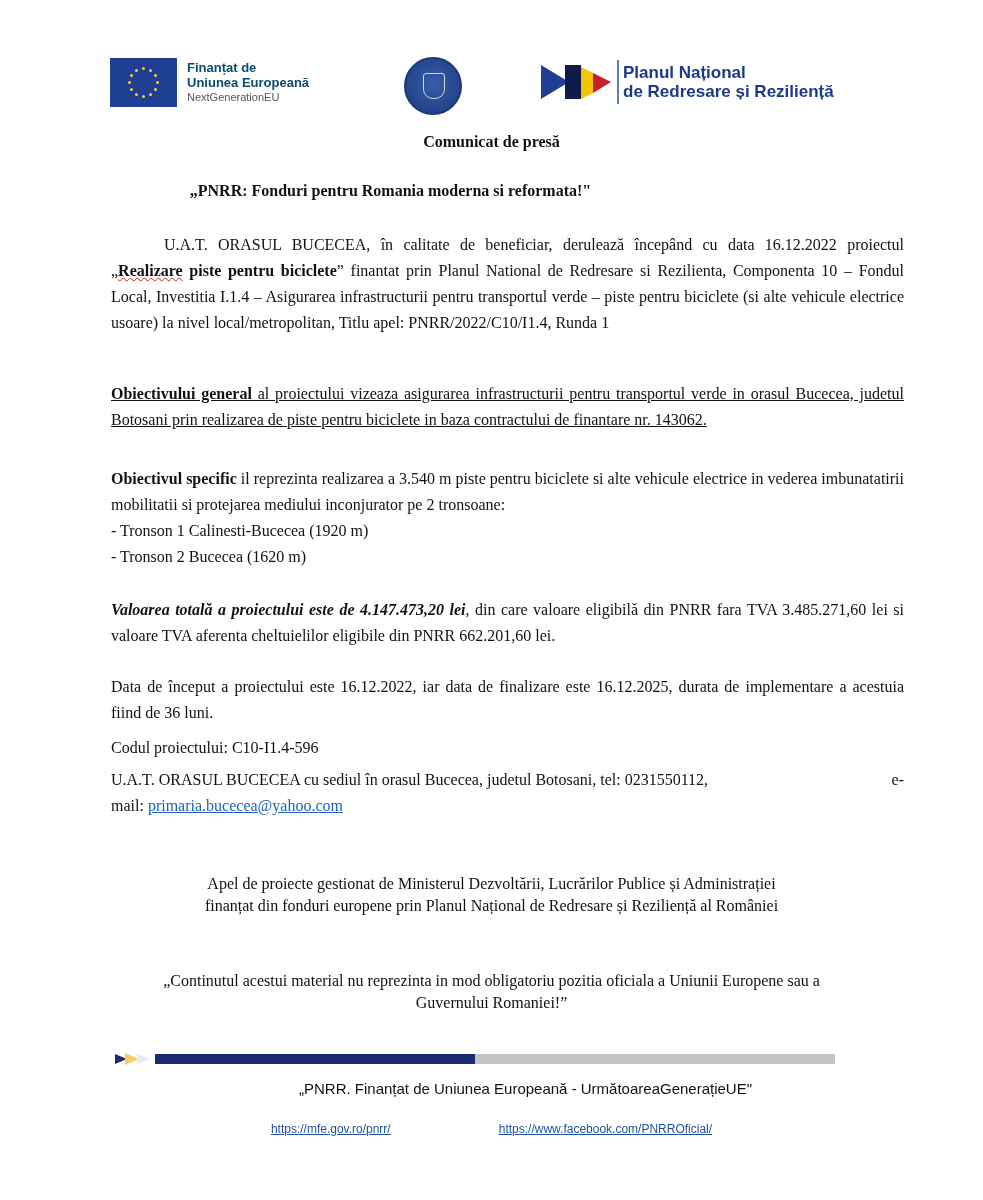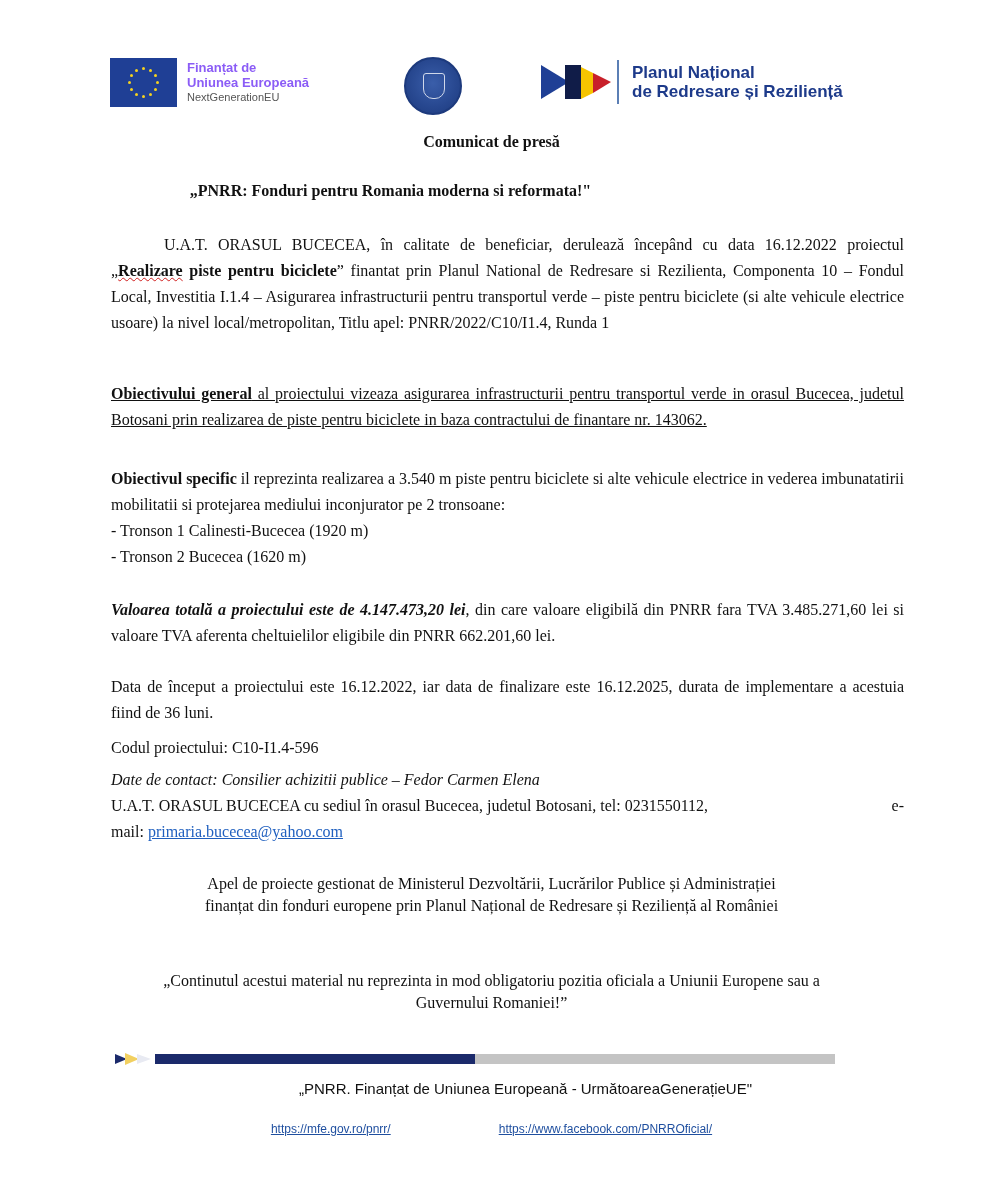--- a/index.html
+++ b/index.html
@@ -5,33 +5,33 @@
   html, body { margin: 0; padding: 0; background: #ffffff; }
   body { width: 983px; height: 1200px; position: relative; overflow: hidden;
          font-family: "Liberation Serif", serif; color: #111; }
   .abs { position: absolute; }
 
   
   .eu-logo { left: 110px; top: 58px; display: flex; align-items: center; }
   .eu-flag { width: 67px; height: 49px; background: #1f3f95; position: relative; }
   .eu-flag span { position: absolute; width: 3px; height: 3px; background: #f6d21e; border-radius: 50%; }
   .eu-text { margin-left: 10px; font-family: "Liberation Sans", sans-serif; line-height: 15px; }
-  .eu-text .l1, .eu-text .l2 { color: #8b5cf6; font-weight: bold; font-size: 13px; }
+  .eu-text .l1, .eu-text .l2 { color: #0c4a6e; font-weight: bold; font-size: 13px; }
   .eu-text .l3 { color: #555; font-size: 11px; }
 
   .gov-seal { left: 404px; top: 57px; width: 58px; height: 58px; border-radius: 50%;
               background: radial-gradient(circle at 50% 45%, #3a5eaa 0%, #27478f 60%, #1d3a7d 100%);
               border: 2px solid #1d3a7d; box-sizing: border-box; }
   .gov-seal .inner { position: absolute; left: 17px; top: 14px; width: 22px; height: 26px;
                      border: 1.5px solid #d0d8ea; border-radius: 3px 3px 10px 10px; box-sizing: border-box; }
 
   .pnrr-logo { left: 541px; top: 60px; display: flex; align-items: center; }
   .pnrr-mark { width: 72px; height: 42px; position: relative; }
   .pnrr-divider { width: 2px; height: 44px; background: #5b7fb5; margin-left: 4px; }
-  .pnrr-text { margin-left: 13px; font-family: "Liberation Sans", sans-serif; color: #1d3a8a;
+  .pnrr-text { margin-left: 4px; font-family: "Liberation Sans", sans-serif; color: #1d3a8a;
                font-size: 17px; line-height: 19px; font-weight: bold; }
 
   
   .title-1 { left: 0; width: 983px; top: 133px; text-align: center; font-weight: bold; font-size: 16px; }
   .title-2 { left: 0; width: 781px; top: 182px; text-align: center; font-weight: bold; font-size: 16px; }
 
   .para { left: 111px; width: 793px; font-size: 16px; line-height: 26px; text-align: justify; }
   .p1 { top: 232px; text-indent: 53px; }
   .p2 { top: 381px; text-decoration: underline; }
   .p3 { top: 466px; text-align: left; }
@@ -121,21 +121,20 @@
 
 <div class="abs para p4">
   <b><i>Valoarea totală a proiectului este de 4.147.473,20 lei</i></b><span>, din care valoare eligibilă din PNRR fara TVA 3.485.271,60 lei si valoare TVA aferenta cheltuielilor eligibile din PNRR 662.201,60 lei.</span>
 </div>
 
 <div class="abs para p5">Data de început a proiectului este 16.12.2022, iar data de finalizare este 16.12.2025, durata de implementare a acestuia fiind de 36 luni.</div>
 
 <div class="abs para p6">Codul proiectului: C10-I1.4-596</div>
 
 <div class="abs para p7">
-  <div><i>Date de contact: Consilier achizitii publice – Fedor Carmen Elena</i></div>
   <div class="contact-line">
     <span>U.A.T. ORASUL BUCECEA cu sediul în orasul Bucecea, judetul Botosani, tel: 0231550112,</span>
     <span>e-</span>
   </div>
   <div><span>mail: </span><a class="email-link">primaria.bucecea@yahoo.com</a></div>
 </div>
 
 <div class="abs centered apel">
   <div>Apel de proiecte gestionat de Ministerul Dezvoltării, Lucrărilor Publice și Administrației</div>
   <div>finanțat din fonduri europene prin Planul Național de Redresare și Reziliență al României</div>

